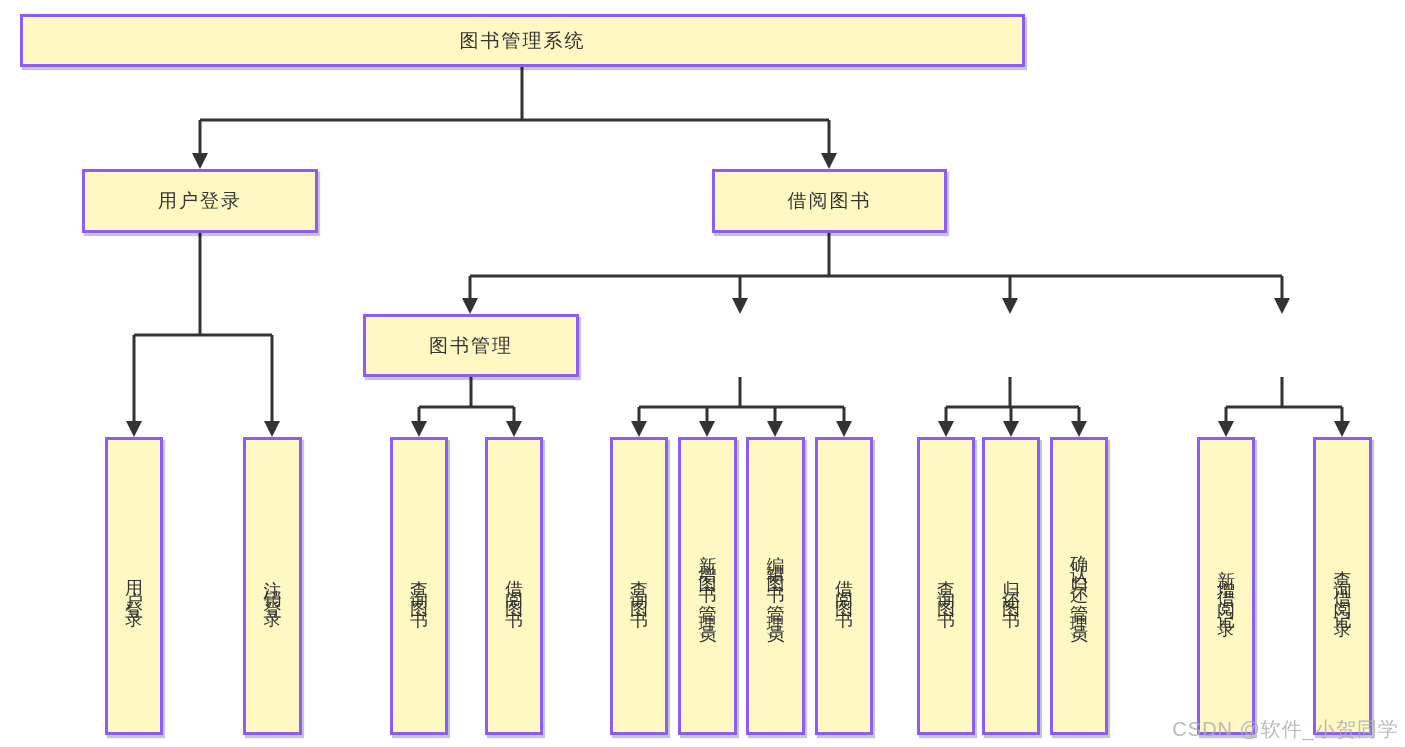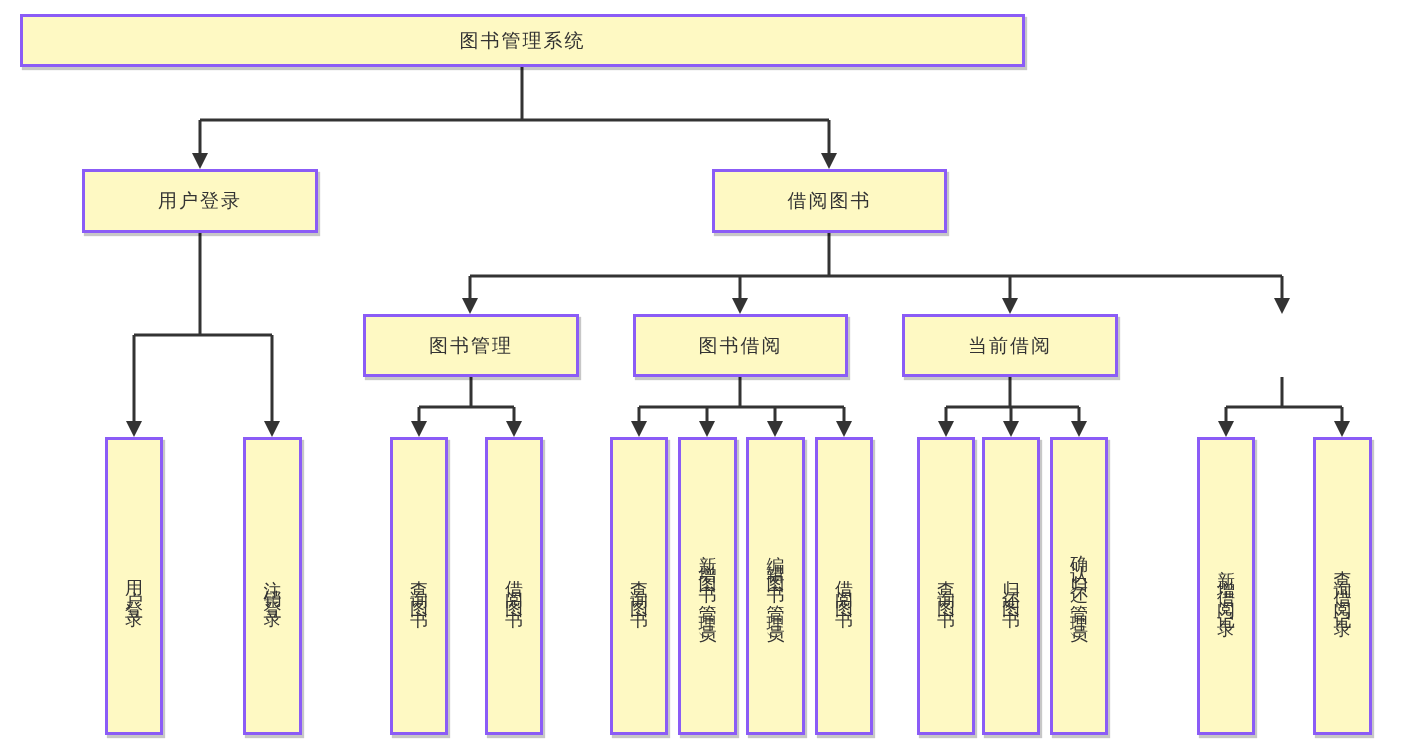--- a/index.html
+++ b/index.html
@@ -103,26 +103,20 @@
   <div class="box hbox" style="left:82px; top:169px; width:236px; height:64px;">
     <span>用户登录</span>
   </div>
   <div class="box hbox" style="left:712px; top:169px; width:235px; height:64px;">
     <span>借阅图书</span>
   </div>
 
   <div class="box hbox" style="left:363px; top:314px; width:216px; height:63px;">
     <span>图书管理</span>
   </div>
-  <div class="box hbox" style="left:633px; top:314px; width:215px; height:63px;">
-    <span>图书借阅</span>
-  </div>
-  <div class="box hbox" style="left:902px; top:314px; width:216px; height:63px;">
-    <span>当前借阅</span>
-  </div>
 
   <div class="box vbox" style="left:105px; top:437px; width:58px; height:298px;">
     <span>用户登录</span>
   </div>
   <div class="box vbox" style="left:243px; top:437px; width:59px; height:298px;">
     <span>注销登录</span>
   </div>
 
   <div class="box vbox" style="left:390px; top:437px; width:58px; height:298px;">
     <span>查询图书</span>
@@ -154,14 +148,15 @@
     <span>确认归还（管理员）</span>
   </div>
 
   <div class="box vbox" style="left:1197px; top:437px; width:58px; height:298px;">
     <span>新增借阅记录</span>
   </div>
   <div class="box vbox" style="left:1313px; top:437px; width:59px; height:298px;">
     <span>查询借阅记录</span>
   </div>
 
+  <div id="watermark">CSDN @软件_小贺同学</div>
 
 </div>
 
 </body></html>

